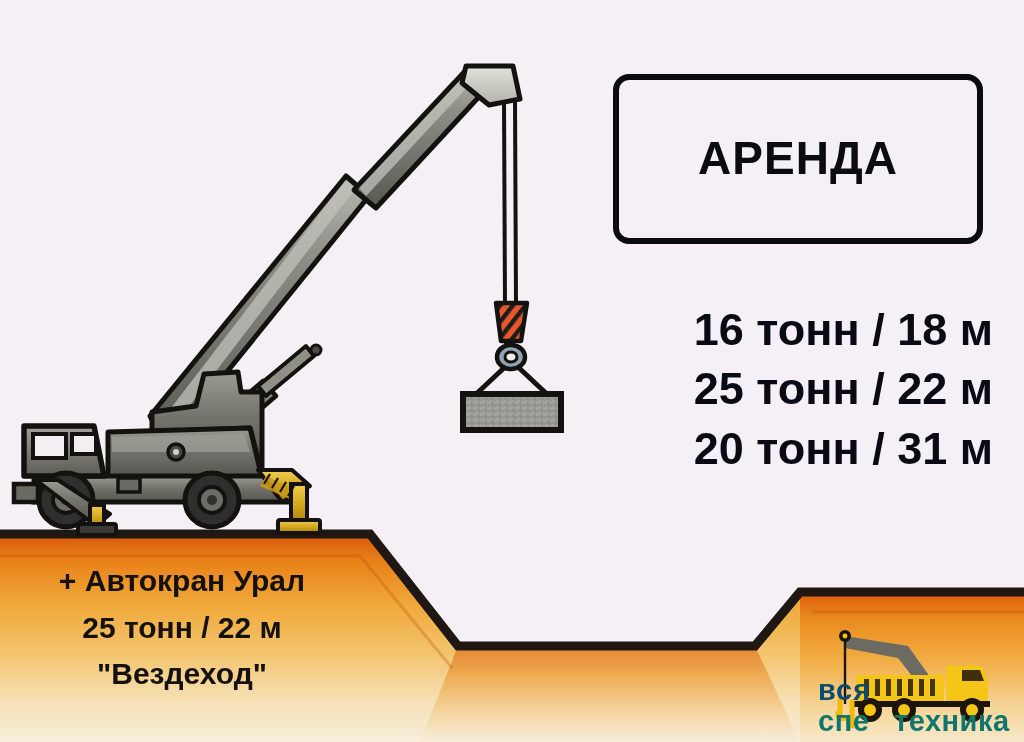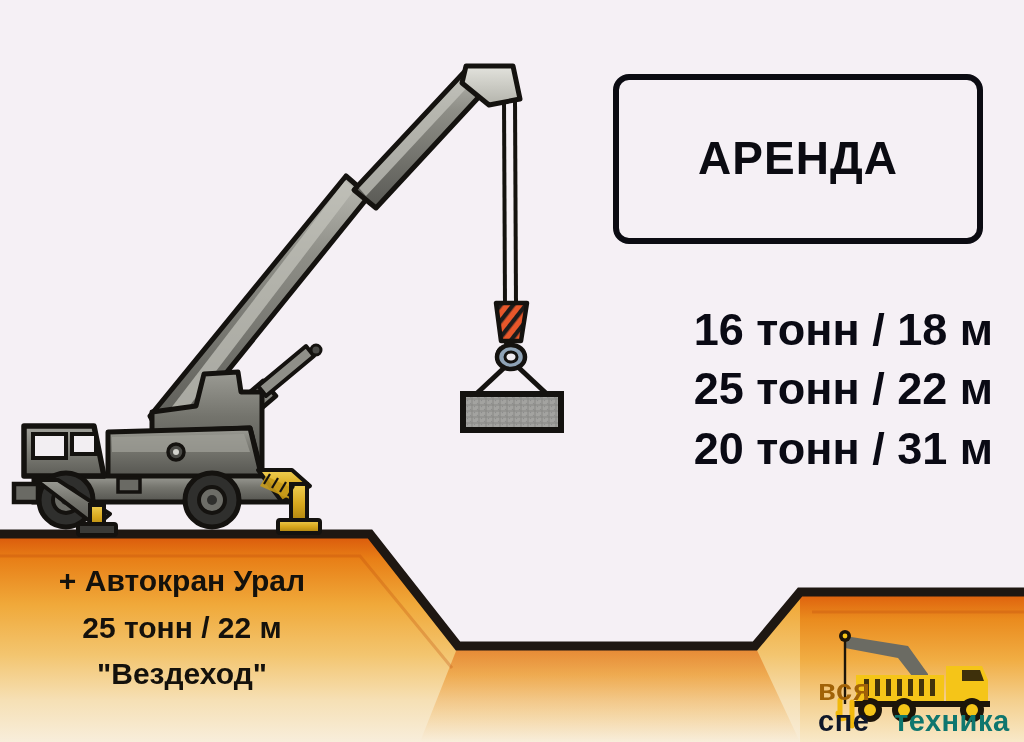--- a/index.html
+++ b/index.html
@@ -84,27 +84,27 @@
     text-align:center;
   }
 
   
   #logo{
     position:absolute;
     left:812px;top:618px;width:208px;height:118px;
   }
   #logo .logo-l1{
     position:absolute;left:6px;top:56px;
-    font-size:29px;font-weight:bold;color:#a16207;
+    font-size:29px;font-weight:bold;color:#0c4a6e;
     letter-spacing:1px;
     text-align:center;
   }
   #logo .logo-l2a{
     position:absolute;left:6px;top:87px;
-    font-size:29px;font-weight:bold;color:#0f172a;
+    font-size:29px;font-weight:bold;color:#0f766e;
     letter-spacing:0.5px;
   }
   #logo .logo-l2b{
     position:absolute;left:82px;top:87px;
     font-size:29px;font-weight:bold;color:#0f766e;
     letter-spacing:0.5px;
   }
 </style>
 </head>
 <body>

